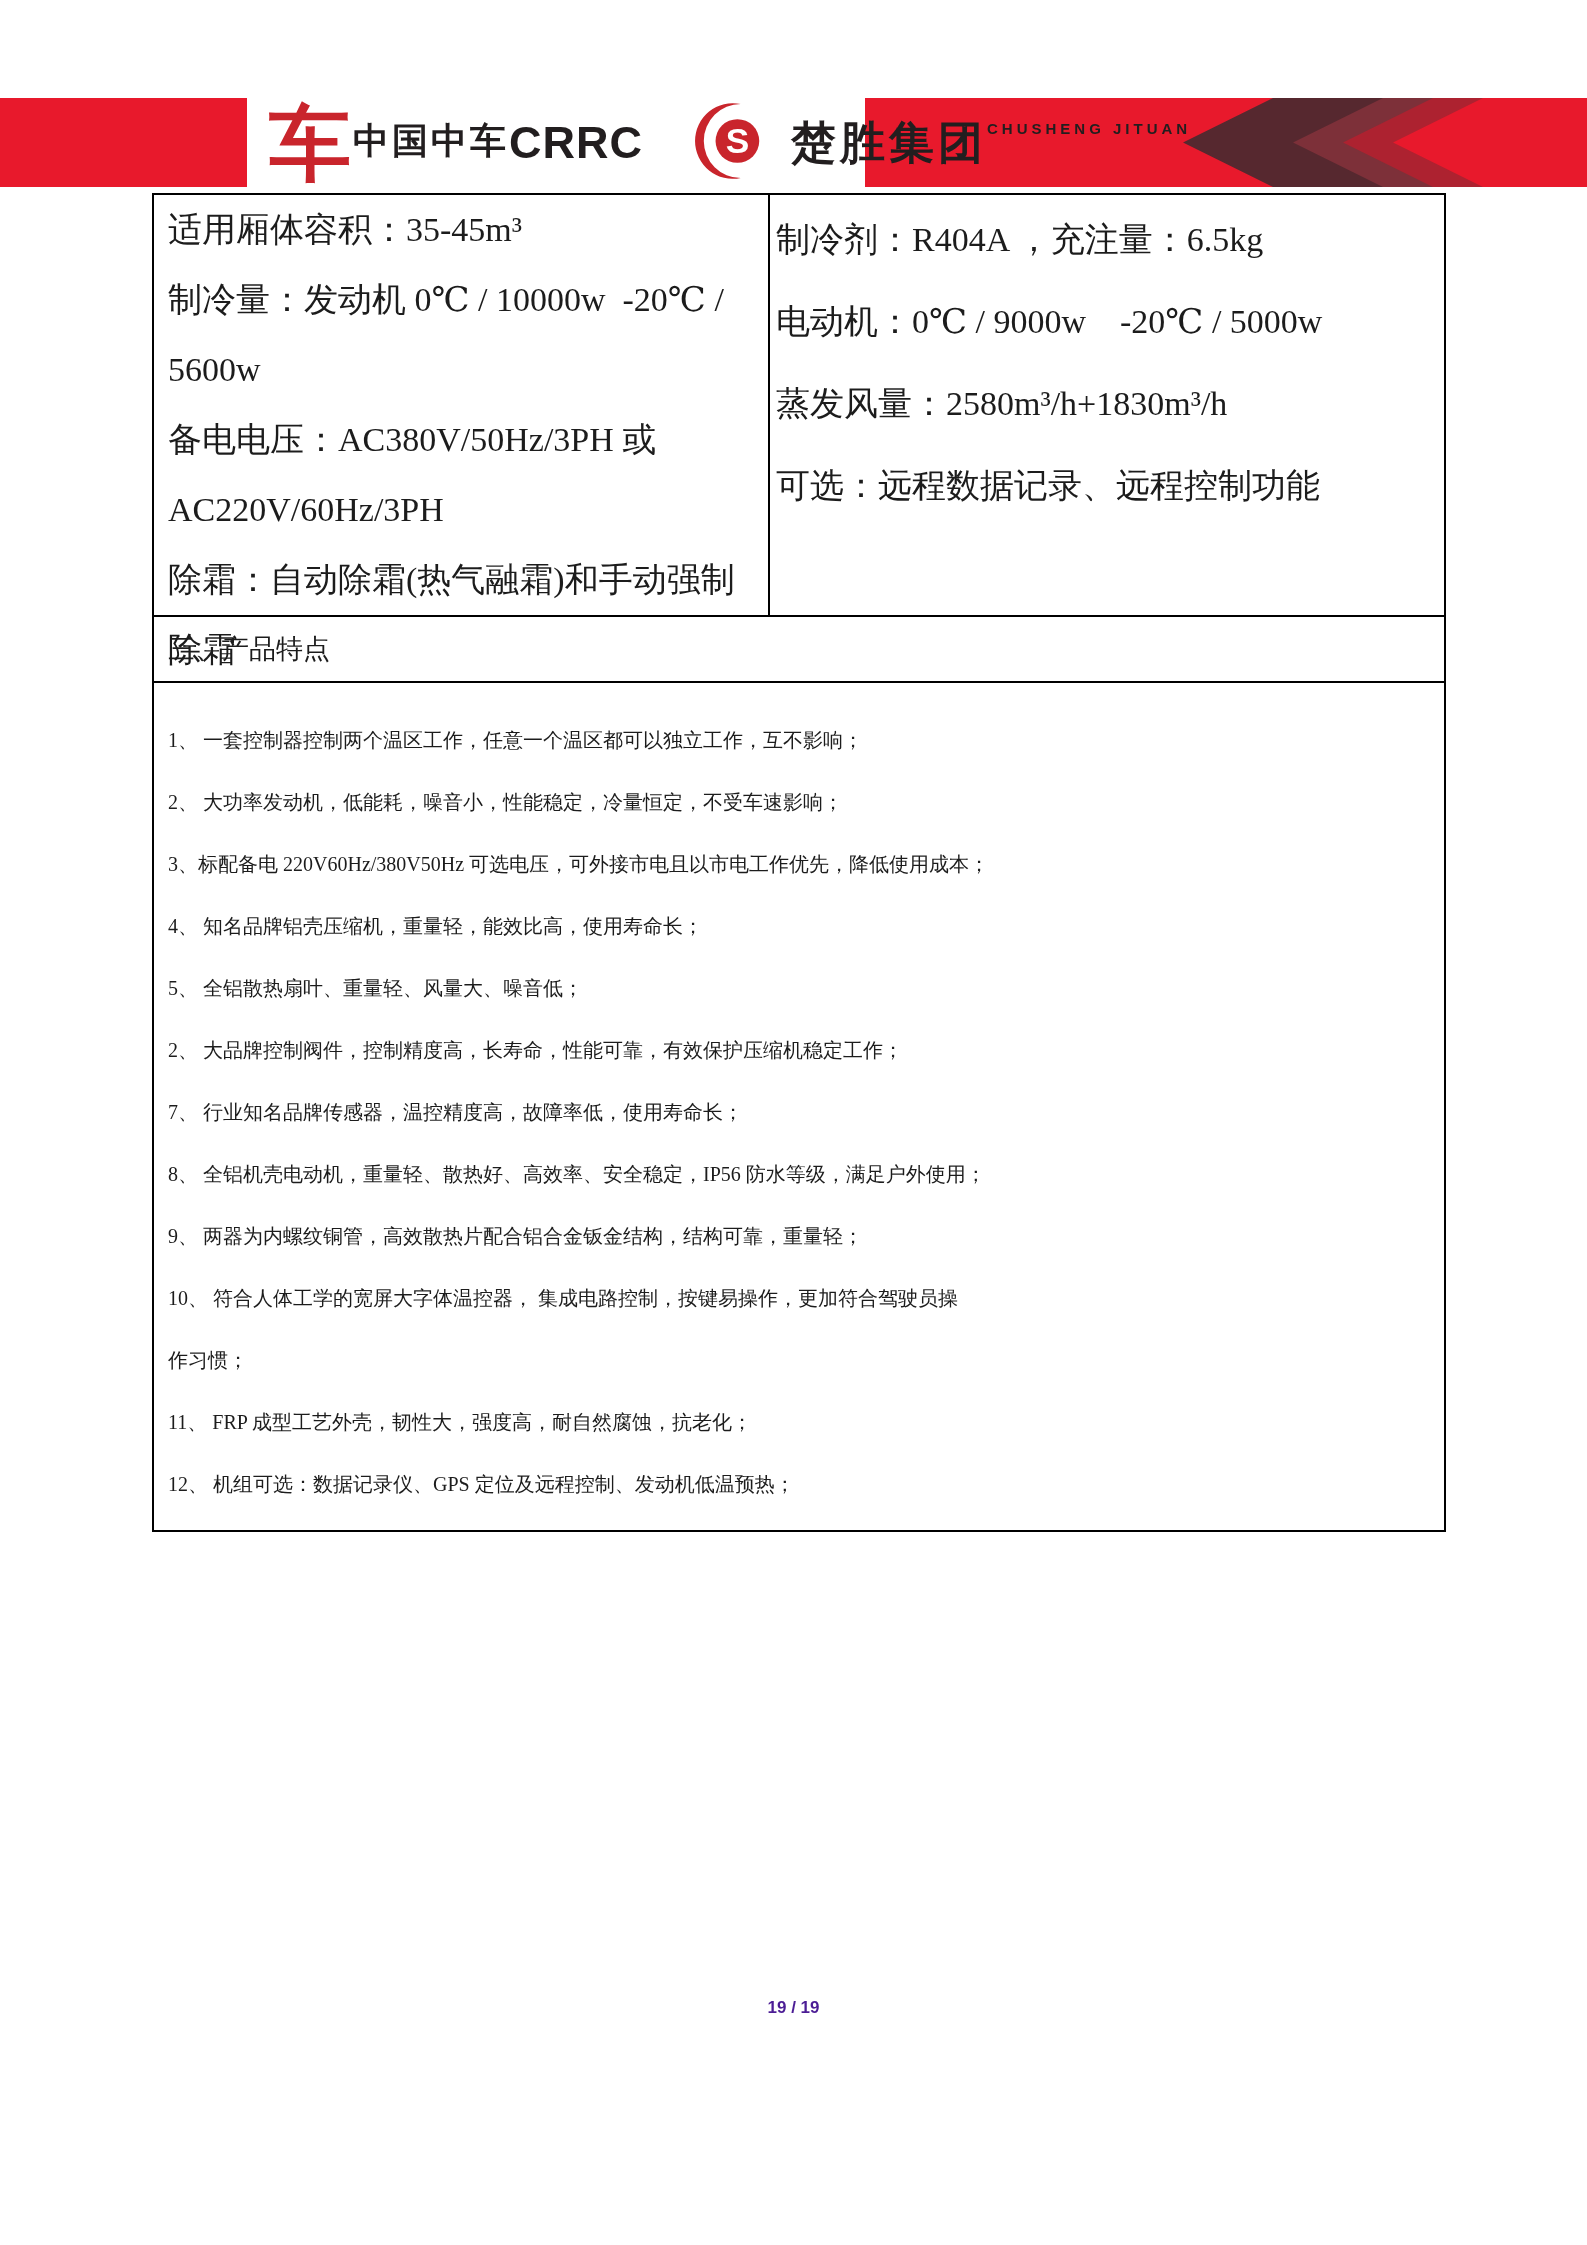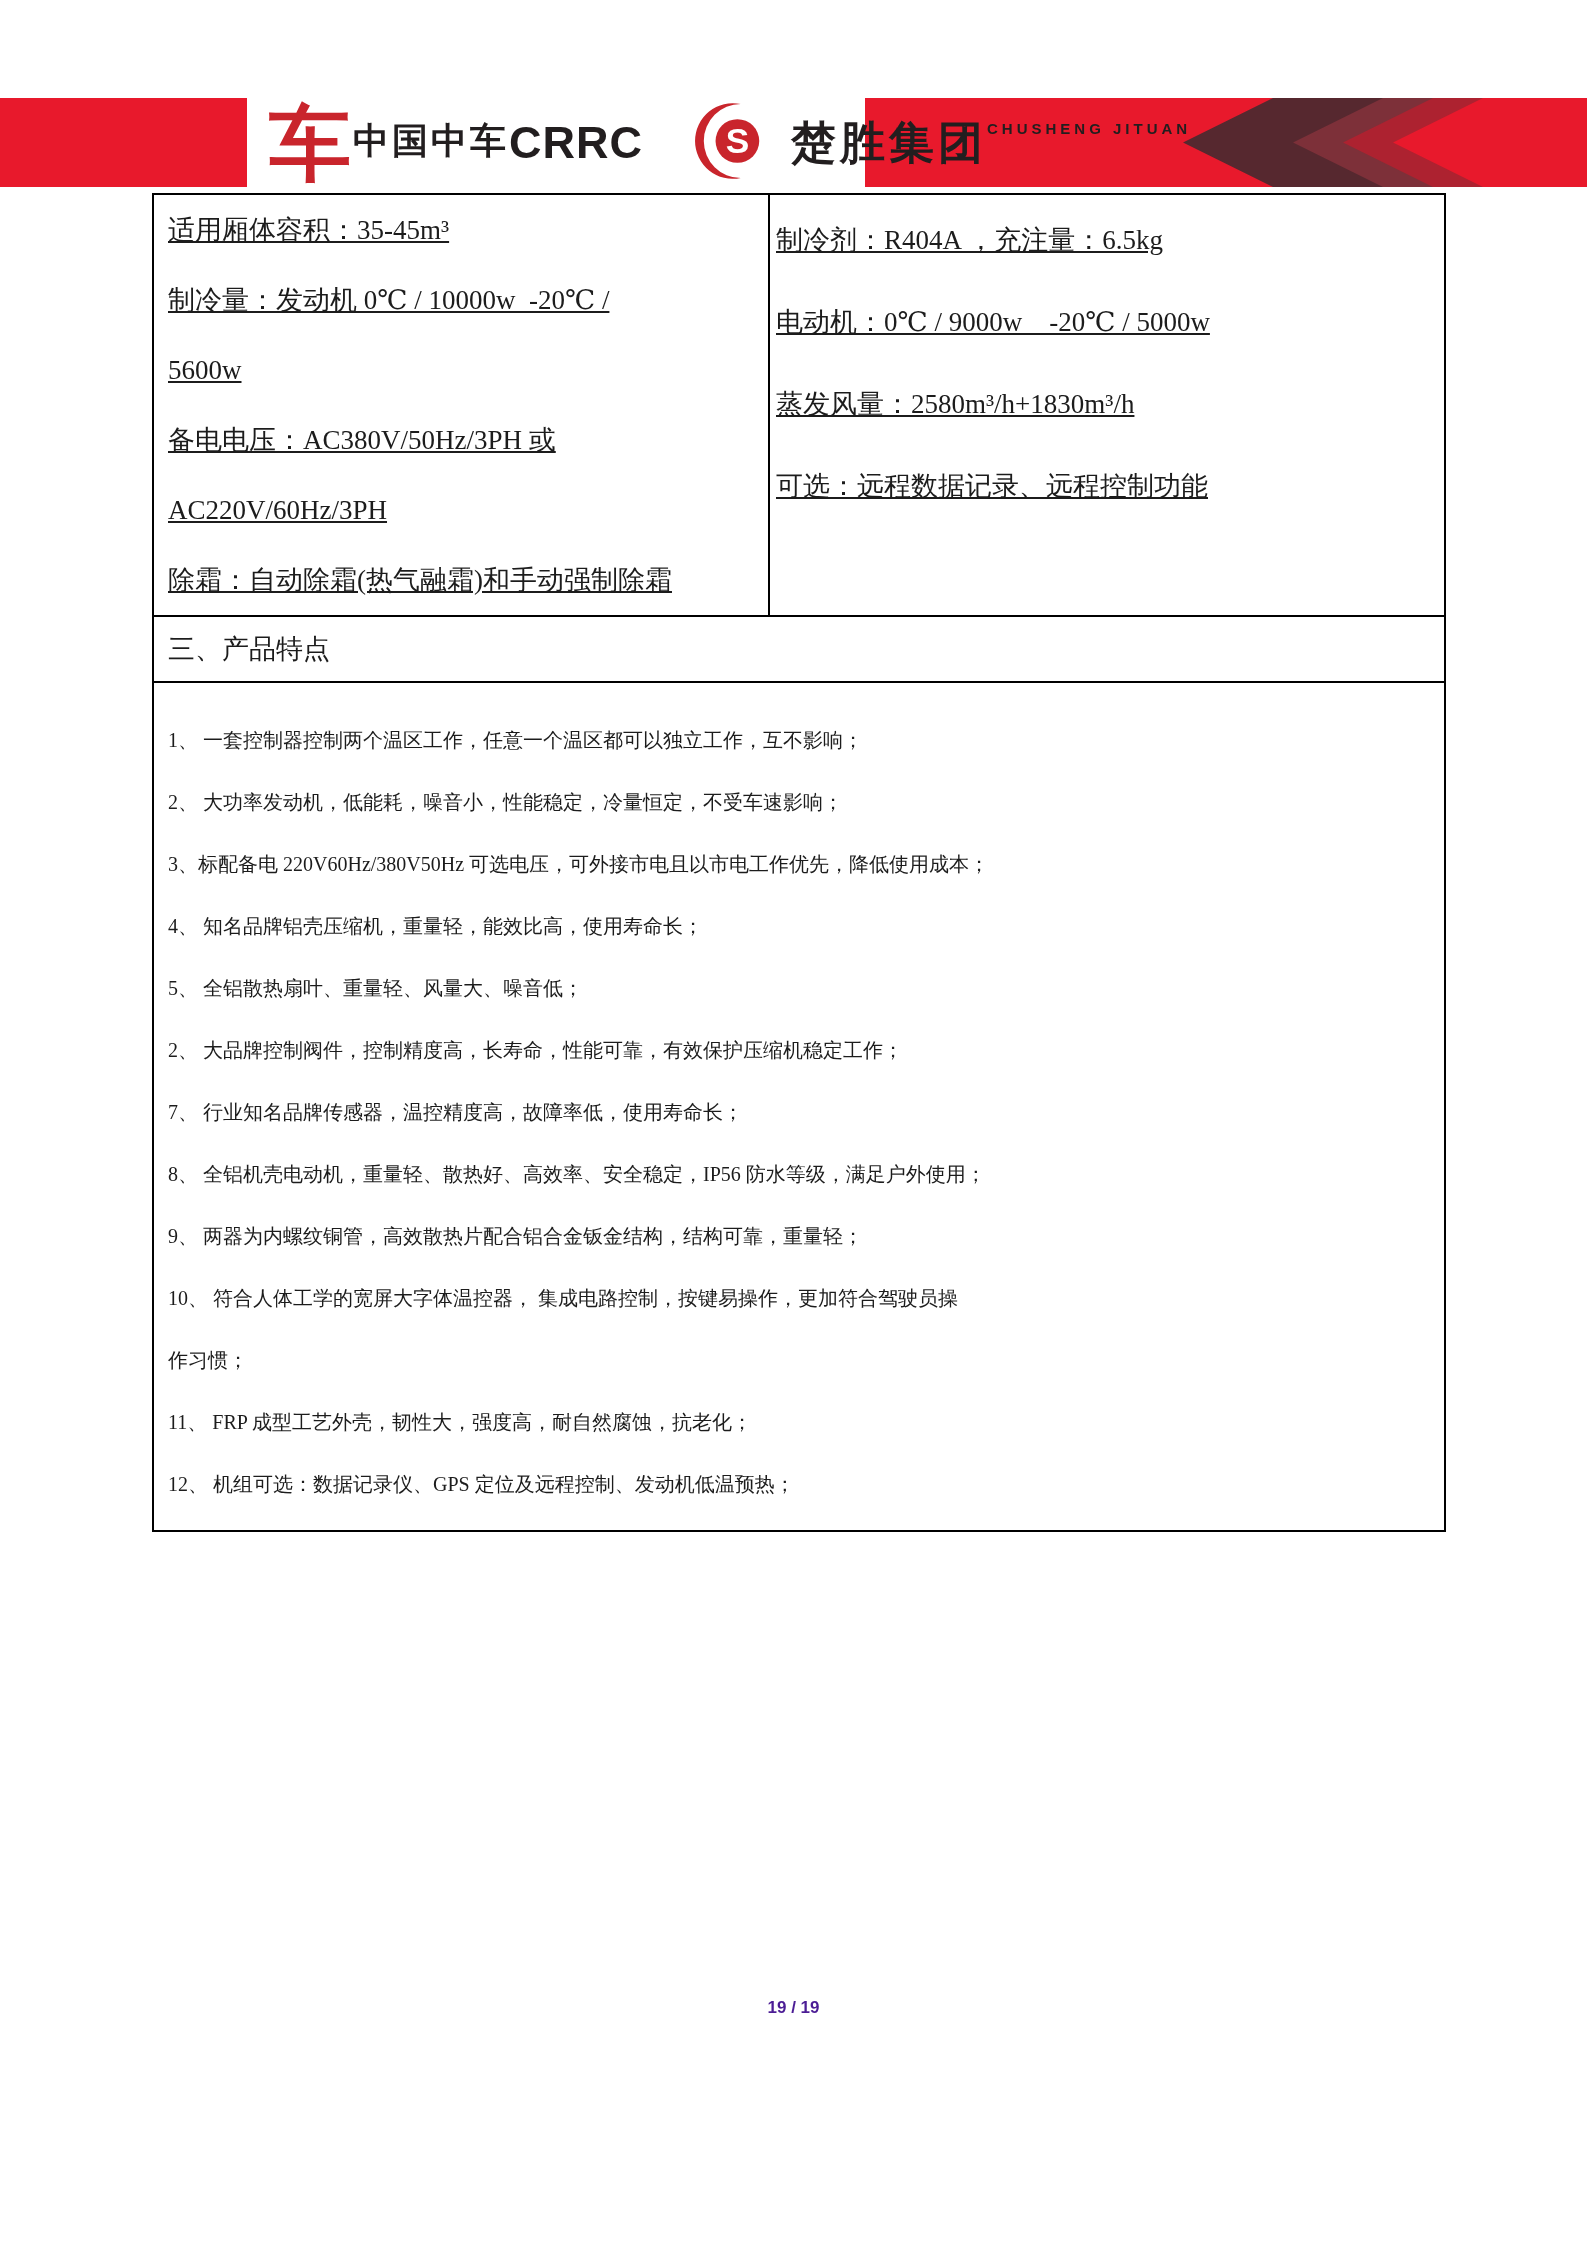--- a/index.html
+++ b/index.html
@@ -31,21 +31,21 @@
            font-family:"Liberation Sans","DejaVu Sans",sans-serif;}
   .cs-mark{margin-left:44px;flex:0 0 auto;}
   .cs-text{margin-left:20px;display:flex;flex-direction:row;justify-content:center;}
   .cs-cn{font-size:45px;line-height:46px;font-weight:bold;letter-spacing:4px;color:#221e1f;white-space:nowrap;}
   .cs-en{font-size:15px;line-height:18px;font-weight:bold;letter-spacing:4px;color:#221e1f;
          font-family:"Liberation Sans","DejaVu Sans",sans-serif;white-space:nowrap;}
 
   
   .doc-table{position:absolute;left:152px;top:193px;width:1294px;border:2px solid #000;box-sizing:border-box;}
   .spec-row{display:flex;height:420px;}
-  .spec-cell{box-sizing:border-box;font-size:27px;text-decoration:underline;}
+  .spec-cell{box-sizing:border-box;font-size:34px;}
   .spec-left{width:616px;border-right:2px solid #000;padding:0 4px 0 14px;}
   .spec-right{flex:1;padding:10px 4px 0 6px;}
   .spec-left p{margin:0;line-height:70px;white-space:pre-wrap;}
   .spec-right p{margin:0 0 12px 0;line-height:70px;white-space:pre-wrap;}
 
   .section-row{border-top:2px solid #000;height:66px;box-sizing:border-box;}
   .section-row p{margin:0;padding-left:14px;font-size:27px;line-height:64px;}
 
   .features-row{border-top:2px solid #000;height:849px;box-sizing:border-box;padding:26px 10px 0 14px;}
   .features-row p{margin:0;font-size:20px;line-height:62px;white-space:pre-wrap;}

